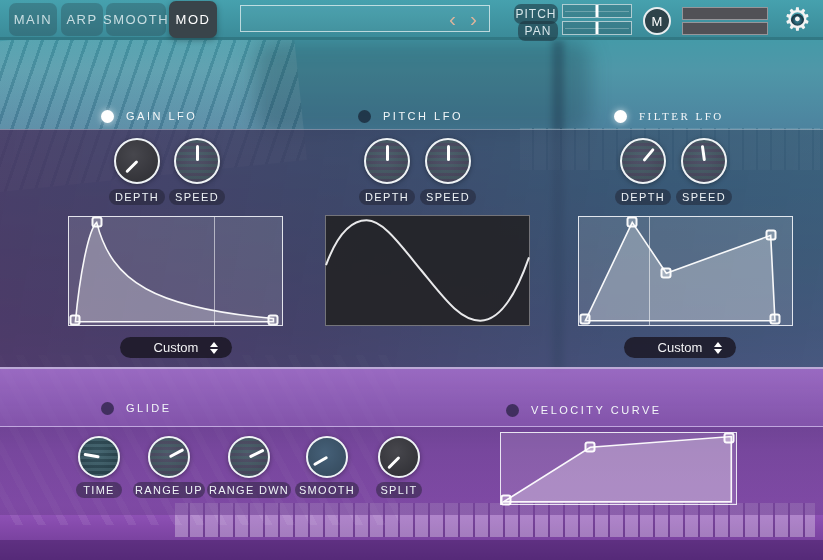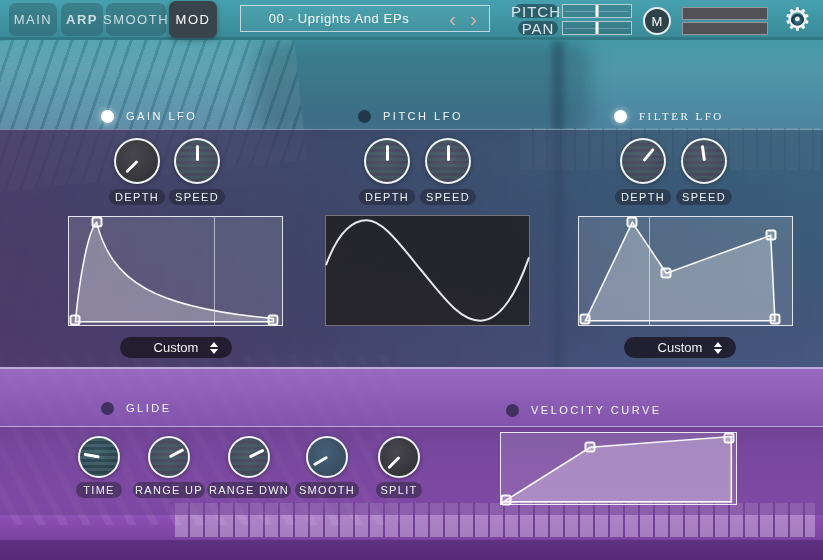--- a/index.html
+++ b/index.html
@@ -23,22 +23,22 @@
     font-size:13px;letter-spacing:1.5px;cursor:pointer;}
   .tab.active{background:#39444a;color:#fff;top:1px;height:37px;box-shadow:0 2px 6px rgba(0,0,0,.3);}
   .preset-box{position:absolute;left:240px;top:5px;width:250px;height:27px;
     border:1px solid rgba(240,246,247,.7);background:rgba(255,255,255,.04);box-sizing:border-box;}
   .preset-name{position:absolute;left:0;right:52px;top:0;bottom:0;
     display:flex;align-items:center;justify-content:center;
     color:#fdfdfd;font-size:13px;letter-spacing:.6px;}
   .preset-arrow{position:absolute;top:-1px;color:#dcb49c;font-size:21px;line-height:27px;cursor:pointer;}
   .preset-arrow.prev{right:33px;}
   .preset-arrow.next{right:12px;}
-  .pp-pill{position:absolute;height:14px;border-radius:7px;background:rgba(28,48,58,.55);
-    color:#d7e6ea;font-size:15px;letter-spacing:1px;display:flex;align-items:center;justify-content:center;}
+  .pp-pill{position:absolute;height:20px;border-radius:7px;background:rgba(28,48,58,.55);
+    color:#d7e6ea;font-size:12px;letter-spacing:1px;display:flex;align-items:center;justify-content:center;}
   .pp-slider{position:absolute;width:70px;height:14px;border:1px solid rgba(236,243,245,.65);
     background:rgba(40,60,70,.22);box-sizing:border-box;}
   .pp-slider::before{content:"";position:absolute;left:2px;right:2px;top:50%;height:1px;background:rgba(255,255,255,.25);}
   .pp-handle{position:absolute;top:0;bottom:0;width:3px;background:#fff;transform:translateX(-50%);}
   .m-btn{position:absolute;left:643px;top:7px;width:28px;height:28px;border-radius:50%;
     border:2px solid #e7edef;background:rgba(42,52,58,.85);color:#fff;font-size:13px;
     display:flex;align-items:center;justify-content:center;box-sizing:border-box;cursor:pointer;}
   .meter{position:absolute;left:682px;width:86px;height:13px;background:#515156;border:1px solid #96969a;box-sizing:border-box;}
   .gear{position:absolute;left:781px;top:3px;width:33px;height:33px;cursor:pointer;}
   .gear-core{position:absolute;left:10px;top:11px;width:13px;height:13px;border-radius:50%;
@@ -111,26 +111,25 @@
               background:repeating-linear-gradient(90deg,rgba(255,255,255,.7) 0 12px,rgba(30,40,60,.6) 12px 14px);"></div>
   <div class="ph" style="left:552px;top:40px;width:12px;height:330px;background:rgba(15,25,45,.28);filter:blur(3px);"></div>
   <div class="ph" style="left:-30px;top:355px;width:430px;height:170px;opacity:.28;
               background:repeating-linear-gradient(62deg,rgba(255,255,255,.25) 0 7px,transparent 7px 20px);"></div>
   <div class="ph" style="left:175px;top:503px;width:640px;height:34px;opacity:.4;
               background:repeating-linear-gradient(90deg,rgba(255,255,255,.75) 0 13px,rgba(70,40,95,.7) 13px 15px);"></div>
   <div class="ph" style="left:0;top:540px;width:823px;height:20px;background:rgba(55,22,85,.4);"></div>
 
   <header class="topbar">
     <div class="tab" style="left:9px;width:48px;">MAIN</div>
-    <div class="tab" style="left:61px;width:42px;font-weight:bold;">ARP</div>
+    <div class="tab" style="left:61px;width:42px;">ARP</div>
     <div class="tab" style="left:106px;width:60px;">SMOOTH</div>
     <div class="tab active" style="left:169px;width:48px;">MOD</div>
 
     <div class="preset-box">
-      <span class="preset-name">00 - Uprights And EPs</span>
       <span class="preset-arrow prev">‹</span>
       <span class="preset-arrow next">›</span>
     </div>
 
     <div class="pp-pill" style="left:514px;top:4px;width:44px;">PITCH</div>
     <div class="pp-slider" style="left:562px;top:4px;">
       <div class="pp-handle" style="left: 50%;"></div>
     </div>
     <div class="pp-pill" style="left:518px;top:21px;width:40px;">PAN</div>
     <div class="pp-slider" style="left:562px;top:21px;">

